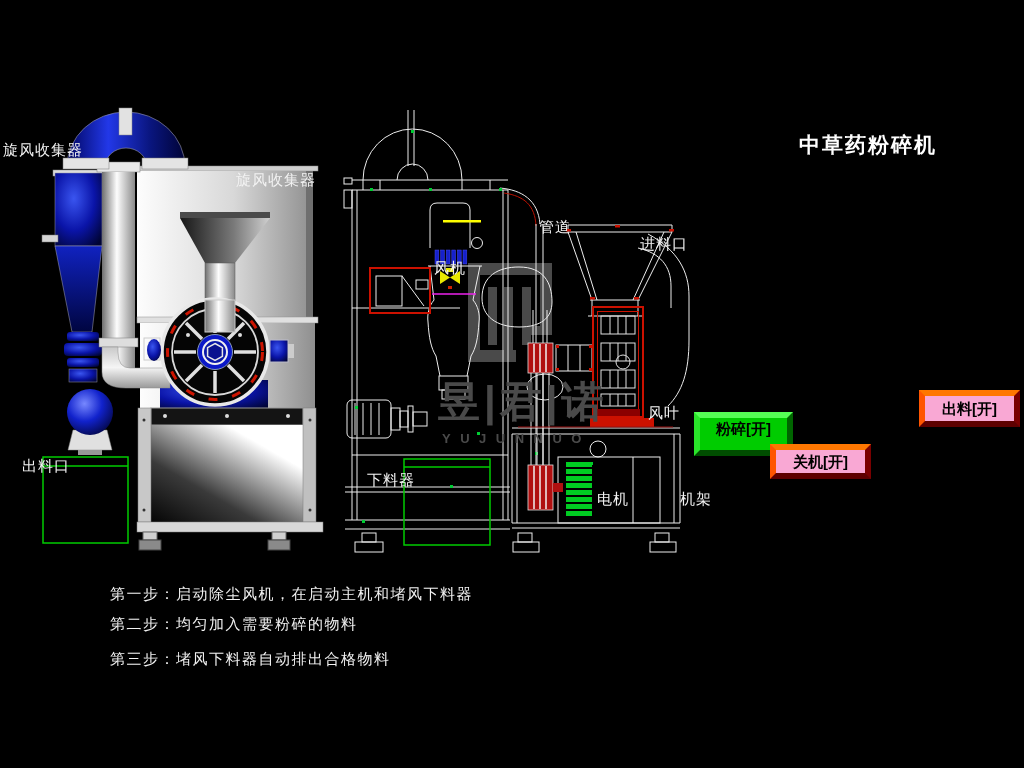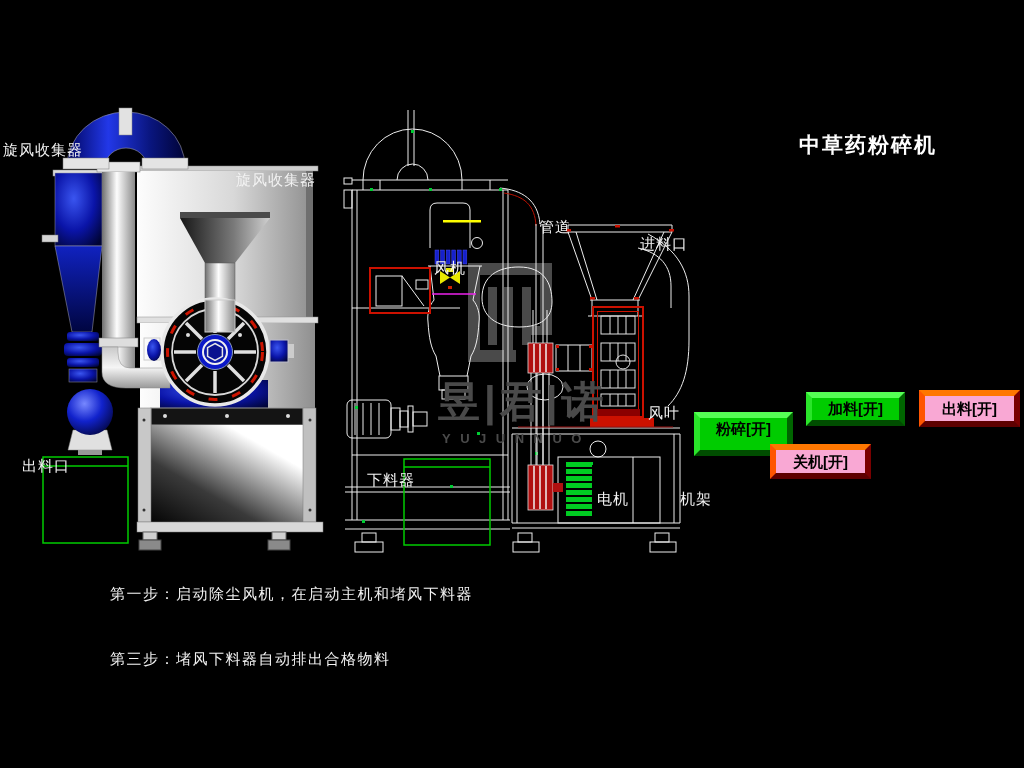--- a/index.html
+++ b/index.html
@@ -373,20 +373,20 @@
   <div class="lbl" style="left:648px;top:372px;">风叶</div>
   <div class="lbl" style="left:367px;top:439px;">下料器</div>
   <div class="lbl" style="left:597px;top:458px;">电机</div>
   <div class="lbl" style="left:680px;top:458px;">机架</div>
   <div class="lbl" style="left:22px;top:425px;">出料口</div>
 
   <div class="wm-cn">昱|君|诺</div>
   <div class="wm-en">YUJUNNUO</div>
 
   <div id="btn-crush" class="btn btn-green">粉碎[开]</div>
-  <div id="btn-feed" class="btn btn-green">加料[开]</div>
   <div id="btn-discharge" class="btn btn-red">出料[开]</div>
   <div id="btn-shutdown" class="btn btn-red">关机[开]</div>
 
   <div class="step" style="top:585px;">第一步：启动除尘风机，在启动主机和堵风下料器</div>
+  <div class="step" style="top:615px;">第二步：均匀加入需要粉碎的物料</div>
   <div class="step" style="top:650px;">第三步：堵风下料器自动排出合格物料</div>
 
 </div>
 
 </body></html>

